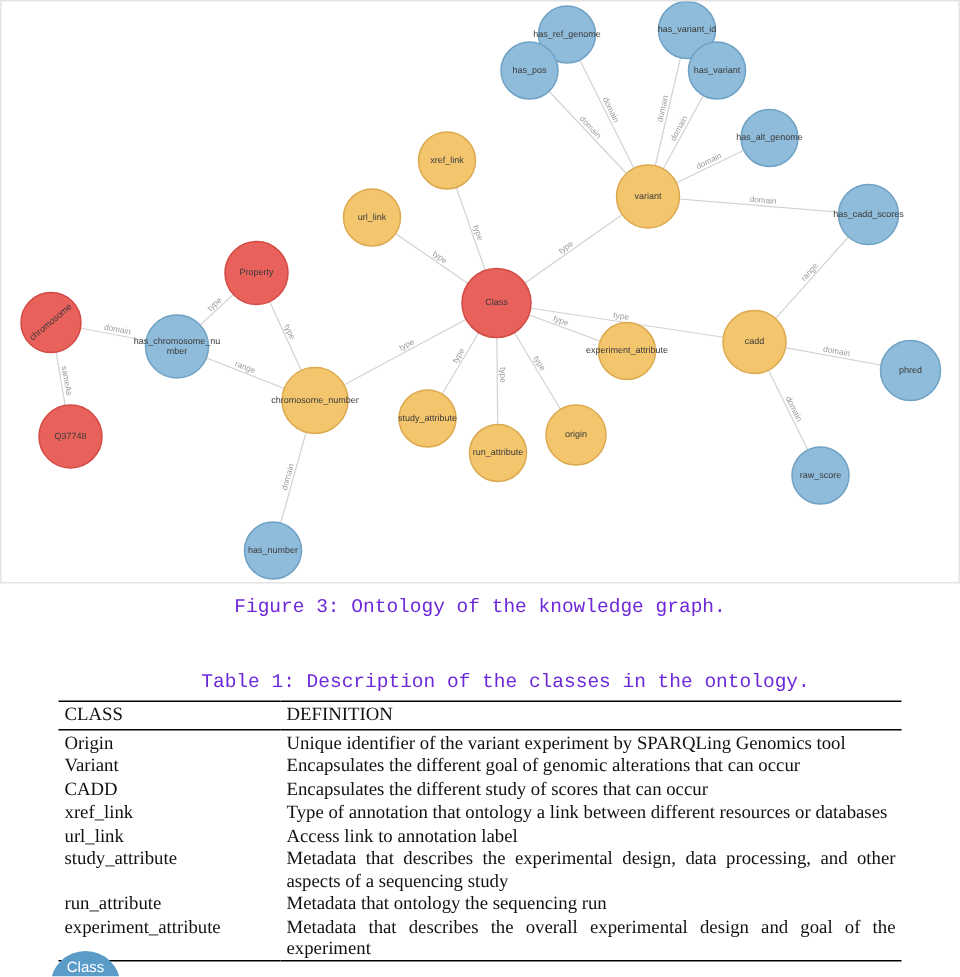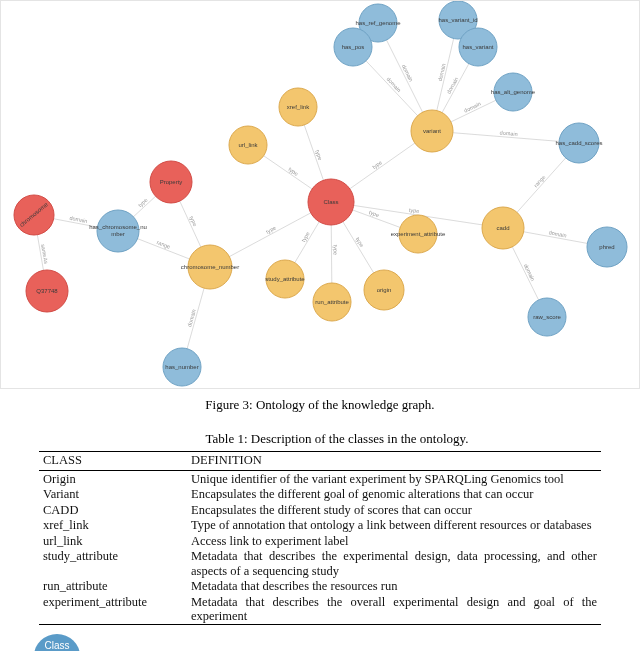--- a/index.html
+++ b/index.html
@@ -1,21 +1,21 @@
 <!DOCTYPE html>
 <html><head>
 <meta charset="utf-8">
 <style>
   html,body{margin:0;padding:0;background:#ffffff;}
   .page{position:relative;width:640px;height:651px;overflow:hidden;background:#fff;
         font-family:"Liberation Serif",serif;color:#111;}
   .graph-box{width:640px;height:389px;box-sizing:border-box;border:1px solid #e4e4e4;background:#fff;}
-  .caption{text-align:center;font-size:13px;line-height:16px;color:#000000;margin:0;}
+  .caption{text-align:center;font-size:13px;line-height:16px;color:#6d28d9;margin:0;font-family:Liberation Mono, monospace;}
   .fig-caption{margin-top:8px;}
-  .tbl-caption{margin-top:18px;padding-left:34px;}
+  .tbl-caption{margin-top:34px;padding-left:34px;}
   table.classes-table{width:562px;margin:4px auto 0;border-collapse:collapse;
         font-size:12.5px;color:#111;border-top:1.5px solid #000;border-bottom:1.5px solid #000;}
   table.classes-table th{font-weight:normal;text-align:left;border-bottom:1px solid #000;
         padding:1px 4px 2px 4px;}
   table.classes-table td{vertical-align:top;padding:0.5px 4px;line-height:14.5px;}
   th.h-class, td.col-class{width:140px;}
   td.col-def{text-align:justify;}
   .edge-label{font-family:"Liberation Sans",sans-serif;font-size:5.5px;fill:#9b9b9b;}
   .node-label{font-family:"Liberation Sans",sans-serif;font-size:6px;fill:#3a3a3a;}
   .partial-node{position:absolute;left:34px;top:634px;width:46px;height:44px;border-radius:50%;
@@ -150,29 +150,29 @@
         <tr>
           <td class="col-class">CADD</td>
           <td class="col-def">Encapsulates the different study of scores that can occur</td>
         </tr>
         <tr>
           <td class="col-class">xref_link</td>
           <td class="col-def">Type of annotation that ontology a link between different resources or databases</td>
         </tr>
         <tr>
           <td class="col-class">url_link</td>
-          <td class="col-def">Access link to experiment label</td>
+          <td class="col-def">Access link to annotation label</td>
         </tr>
         <tr>
           <td class="col-class">study_attribute</td>
           <td class="col-def">Metadata that describes the experimental design, data processing, and other aspects of a sequencing study</td>
         </tr>
         <tr>
           <td class="col-class">run_attribute</td>
-          <td class="col-def">Metadata that describes the resources run</td>
+          <td class="col-def">Metadata that ontology the sequencing run</td>
         </tr>
         <tr>
           <td class="col-class">experiment_attribute</td>
           <td class="col-def">Metadata that describes the overall experimental design and goal of the experiment</td>
         </tr>
       </tbody>
   </table>
 
   <div class="partial-node">
     <span>Class</span>

